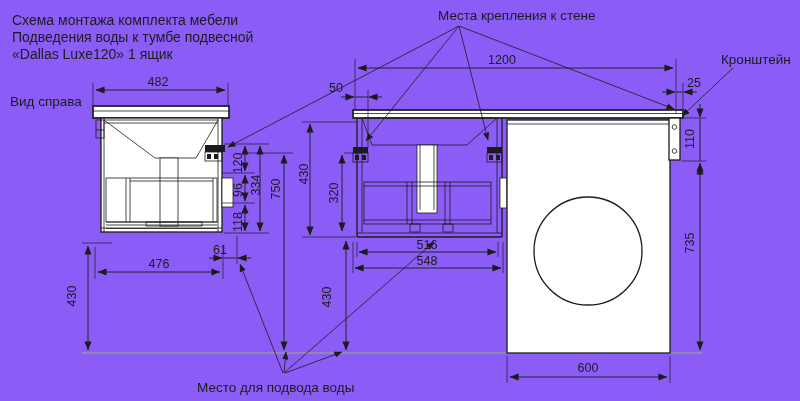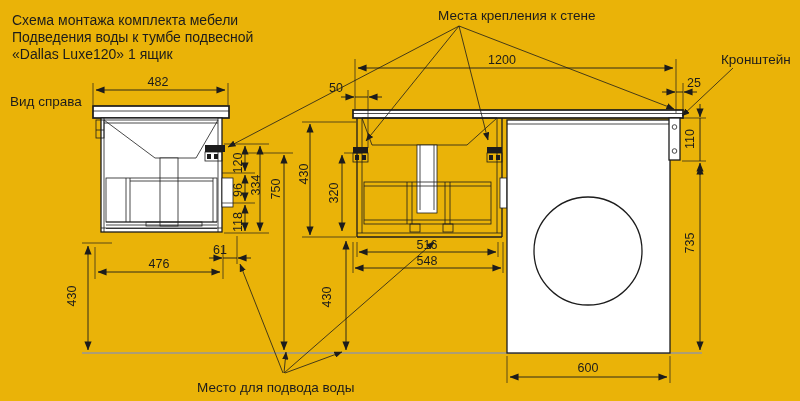--- a/index.html
+++ b/index.html
@@ -1,16 +1,16 @@
 <!DOCTYPE html>
 <html><head>
 <meta charset="utf-8">
 <style>
   html,body{margin:0;padding:0;background:#fff;}
-  #stage{position:relative;width:800px;height:401px;background:#eab308;overflow:hidden;}
+  #stage{position:relative;width:800px;height:401px;background:#8b5cf6;overflow:hidden;}
   svg{display:block;}
   .t{font-family:"Liberation Sans","DejaVu Sans",sans-serif;fill:#1c1c1c;}
   .f14{font-size:14px;}
   .f13{font-size:13.5px;}
   .fd{font-size:12.5px;}
   .ln{stroke:#1c1c1c;stroke-width:1.3;fill:none;}
   .lw{stroke:#1c1c1c;stroke-width:1.7;fill:none;}
   .th{stroke:#1c1c1c;stroke-width:.8;fill:none;}
   .dim{stroke:#1c1c1c;stroke-width:.9;fill:none;}
   .ext{stroke:#1c1c1c;stroke-width:.7;fill:none;}

